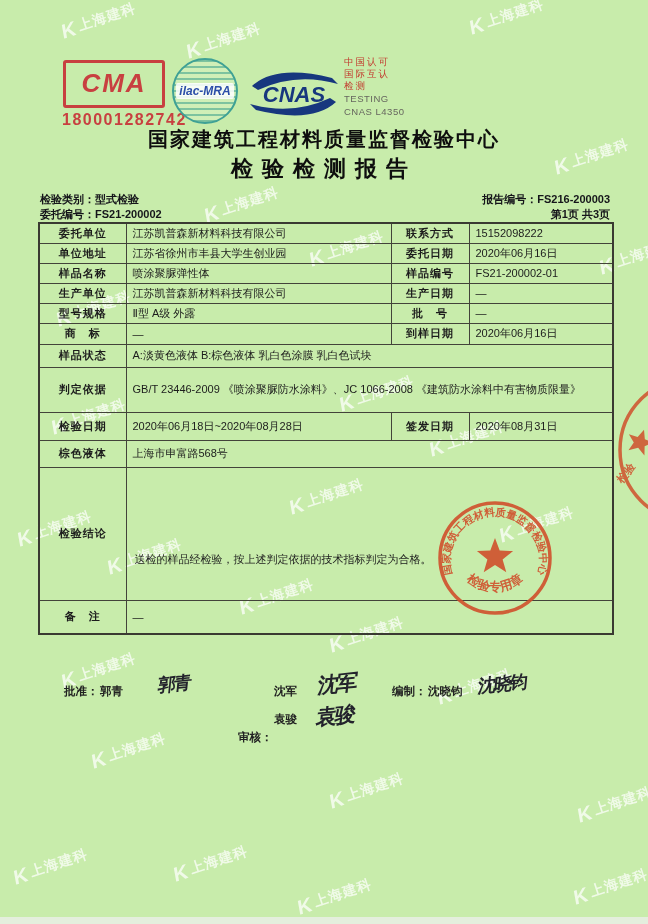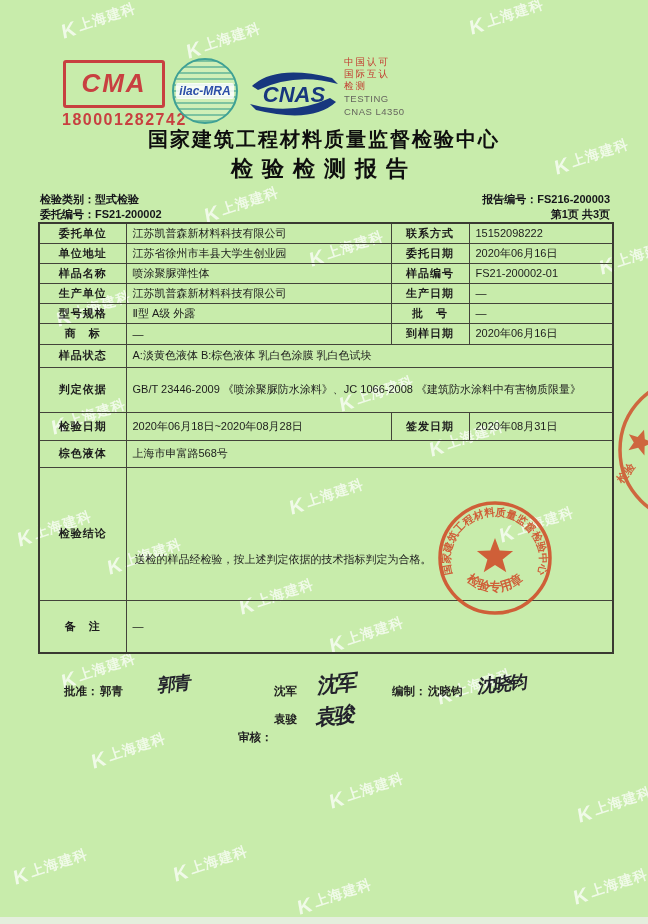--- a/index.html
+++ b/index.html
@@ -283,21 +283,21 @@
     </tr>
     <tr style="height:133px">
       <td class="lbl">检验结论</td>
       <td colspan="3" style="padding:0;">
         <div class="concl-wrap">
           <div class="concl-text">送检的样品经检验，按上述判定依据的技术指标判定为合格。</div>
           <div class="org-label">检验机构（盖章）：</div>
         </div>
       </td>
     </tr>
-    <tr style="height:53px">
+    <tr style="height:34px">
       <td class="lbl">备　注</td>
       <td class="val" colspan="3">—</td>
     </tr>
   </tbody>
     </table>
 
   <svg class="stamp-main" viewBox="0 0 120 120">
     <circle cx="60" cy="60" r="55" fill="none" stroke="#d0502c" stroke-width="3.5"></circle>
     <defs>
       <path id="arcTop" d="M 17,76 A 45,45 0 1 1 103,76"></path>

